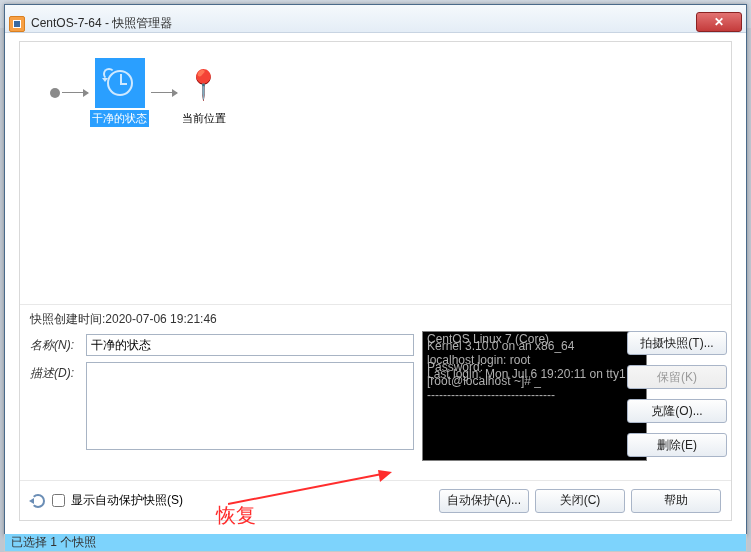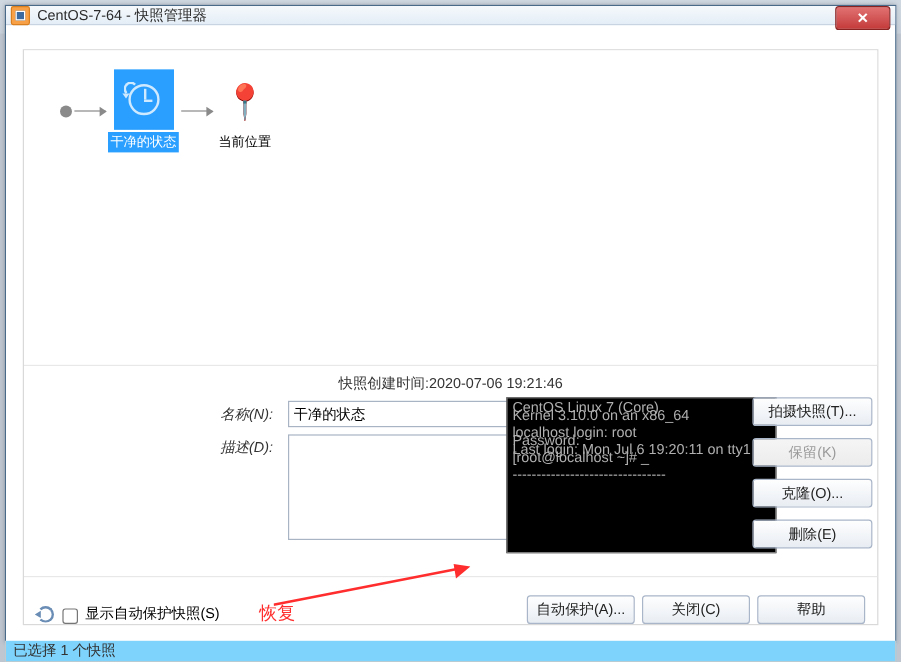--- a/index.html
+++ b/index.html
@@ -1,18 +1,18 @@
 <!DOCTYPE html>
 <html><head>
 <meta charset="utf-8">
 <style>
   * { box-sizing: border-box; margin: 0; padding: 0; font-family: "Microsoft YaHei", "Segoe UI", Tahoma, sans-serif; font-size: 12px; }
   body { background: #bfc6d0; width: 751px; height: 552px; overflow: hidden; position: relative; }
   .window { position: absolute; left: 4px; top: 4px; width: 743px; height: 532px; background: #fff; border: 1px solid #4a6a8a; box-shadow: 0 0 4px rgba(0,0,0,.3); }
-  .titlebar { height: 16px; background: linear-gradient(#f5f9fc,#e4edf6); display: flex; align-items: flex-start; padding: 0 4px; border-bottom: 1px solid #c8d4e2; }
+  .titlebar { height: 28px; background: linear-gradient(#f5f9fc,#e4edf6); display: flex; align-items: flex-end; padding: 0 4px; border-bottom: 1px solid #c8d4e2; }
   .titlebar .icon-app { width: 16px; height: 16px; background: #f7a045; border: 1px solid #d97f20; border-radius: 2px; display: flex; align-items: center; justify-content: center; }
   .titlebar .icon-app span { width: 8px; height: 8px; border: 1px solid #fff; background: #3a6aa0; }
   .titlebar .title-text { margin-left: 6px; color: #2b2b2b; }
   .titlebar .spacer { flex: 1; }
   .close-btn { width: 46px; height: 20px; background: linear-gradient(#e27272,#c43b3b); border: 1px solid #8a2222; border-radius: 3px; color: #fff; display: flex; align-items: center; justify-content: center; cursor: pointer; font-weight: bold; }
   .content { position: absolute; left: 14px; top: 36px; right: 14px; bottom: 14px; border: 1px solid #d9d9d9; background: #fff; }
   .snap-area { position: absolute; left: 0; top: 0; right: 0; height: 262px; background: #fff; }
   .timeline { position: absolute; left: 30px; top: 16px; display: flex; align-items: center; }
   .dot { width: 10px; height: 10px; border-radius: 50%; background: #8a8a8a; }
   .arrow-line { width: 26px; height: 1px; background: #8a8a8a; position: relative; margin: 0 2px; }
@@ -21,41 +21,41 @@
   .snap-tile { width: 50px; height: 50px; background: #2a9fff; display: flex; align-items: center; justify-content: center; border: 1px solid #2a9fff; }
   .clock-icon { width: 26px; height: 26px; border: 2px solid #cfe9ff; border-radius: 50%; position: relative; }
   .clock-icon::before { content: ""; position: absolute; left: 50%; top: 50%; width: 7px; height: 2px; background: #cfe9ff; transform-origin: left center; transform: rotate(0deg); }
   .clock-icon::after { content: ""; position: absolute; left: 50%; top: 50%; width: 2px; height: 9px; background: #cfe9ff; transform-origin: top center; transform: translateY(-9px); }
   .clock-arc { position: absolute; left: -6px; top: -4px; width: 12px; height: 12px; border: 2px solid #cfe9ff; border-right-color: transparent; border-bottom-color: transparent; border-radius: 50%; }
   .clock-arc::after { content: ""; position: absolute; left: -3px; top: 8px; border-top: 4px solid #cfe9ff; border-left: 3px solid transparent; border-right: 3px solid transparent; }
   .snap-label { font-size: 11px; margin-top: 2px; text-align: center; }
   .snap-tile.sel + .snap-label { color: #fff; background: #2a9fff; padding: 1px 2px; }
   .pin-tile { width: 50px; height: 50px; display: flex; align-items: center; justify-content: center; }
   .pin-icon { font-size: 28px; color: #d63b3b; text-shadow: 0 1px 0 #800; }
-  .details { position: absolute; left: 0; right: 0; bottom: 42px; top: 262px; border-top: 1px solid #e8e8e8; padding: 6px 10px 8px; display: flex; flex-direction: column; align-items: center; }
+  .details { position: absolute; left: 0; right: 0; bottom: 42px; top: 262px; border-top: 1px solid #e8e8e8; padding: 6px 10px 8px; display: flex; flex-direction: column; }
   .created { color: #333; margin-bottom: 6px; }
   .row { display: flex; align-items: flex-start; margin-bottom: 6px; }
   .row label { width: 56px; color: #333; padding-top: 3px; font-style: italic; }
   .row input[type=text] { flex: 0 0 328px; height: 22px; border: 1px solid #a8b4c4; padding: 0 4px; outline: none; }
   .row textarea { flex: 0 0 328px; height: 88px; border: 1px solid #a8b4c4; padding: 2px 4px; resize: none; outline: none; }
   .thumb { position: absolute; left: 402px; top: 26px; width: 225px; height: 130px; background: #000; border: 1px solid #7d7d7d; overflow: hidden; color: #b0b0b0; font-family: monospace; font-size: 5px; line-height: 7px; padding: 4px; }
   .thumb-lines span { display:block; white-space: nowrap; }
   .side-btns { position: absolute; right: 4px; top: 26px; width: 100px; display: flex; flex-direction: column; gap: 10px; }
   .wbtn { height: 24px; border: 1px solid #a9b5c8; background: linear-gradient(#fefefe,#e8edf3); border-radius: 3px; color: #222; cursor: pointer; display: flex; align-items: center; justify-content: center; }
   .wbtn.disabled { color: #9a9a9a; cursor: default; background: linear-gradient(#f5f5f5,#ececec); }
-  .bottom-bar { position: absolute; left: 0; right: 0; bottom: 0; height: 40px; border-top: 1px solid #e8e8e8; display: flex; align-items: flex-end; padding: 0 10px; gap: 6px; }
+  .bottom-bar { position: absolute; left: 0; right: 0; bottom: 0; height: 40px; border-top: 1px solid #e8e8e8; display: flex; align-items: center; padding: 0 10px; gap: 6px; }
   .refresh-icon { width: 16px; height: 16px; position: relative; }
   .refresh-icon::before { content: ""; position: absolute; inset: 1px; border: 2px solid #6a8db5; border-left-color: transparent; border-radius: 50%; }
   .refresh-icon::after { content: ""; position: absolute; left: -1px; top: 5px; border-right: 5px solid #6a8db5; border-top: 3px solid transparent; border-bottom: 3px solid transparent; }
   .chk { width: 13px; height: 13px; }
   .bottom-bar .spacer { flex: 1; }
   .bottom-bar .wbtn { width: 90px; }
   .status { position: absolute; left: 4px; bottom: 0; right: 4px; height: 18px; background: #7dd3fc; border: 1px solid #c8c8c8; border-top: none; display: flex; align-items: flex-end; padding: 0 6px; color: #333; }
   .annot-arrow { position: absolute; left: 228px; top: 470px; width: 164px; height: 36px; pointer-events: none; }
-  .annot-text { position: absolute; left: 216px; top: 502px; color: #ff2d2d; font-size: 15px; pointer-events: none; font-weight: 500; }
+  .annot-text { position: absolute; left: 216px; top: 502px; color: #ff2d2d; font-size: 20px; pointer-events: none; font-weight: 500; }
   .bg-band { position:absolute; left:0; top:0; right:0; height:28px; background:linear-gradient(#cfd7e0,#c8d1db); }
 </style>
 </head>
 <body>
 
 <div class="bg-band"></div>
 
 <div class="window">
   <div class="titlebar">
     <div class="icon-app">

